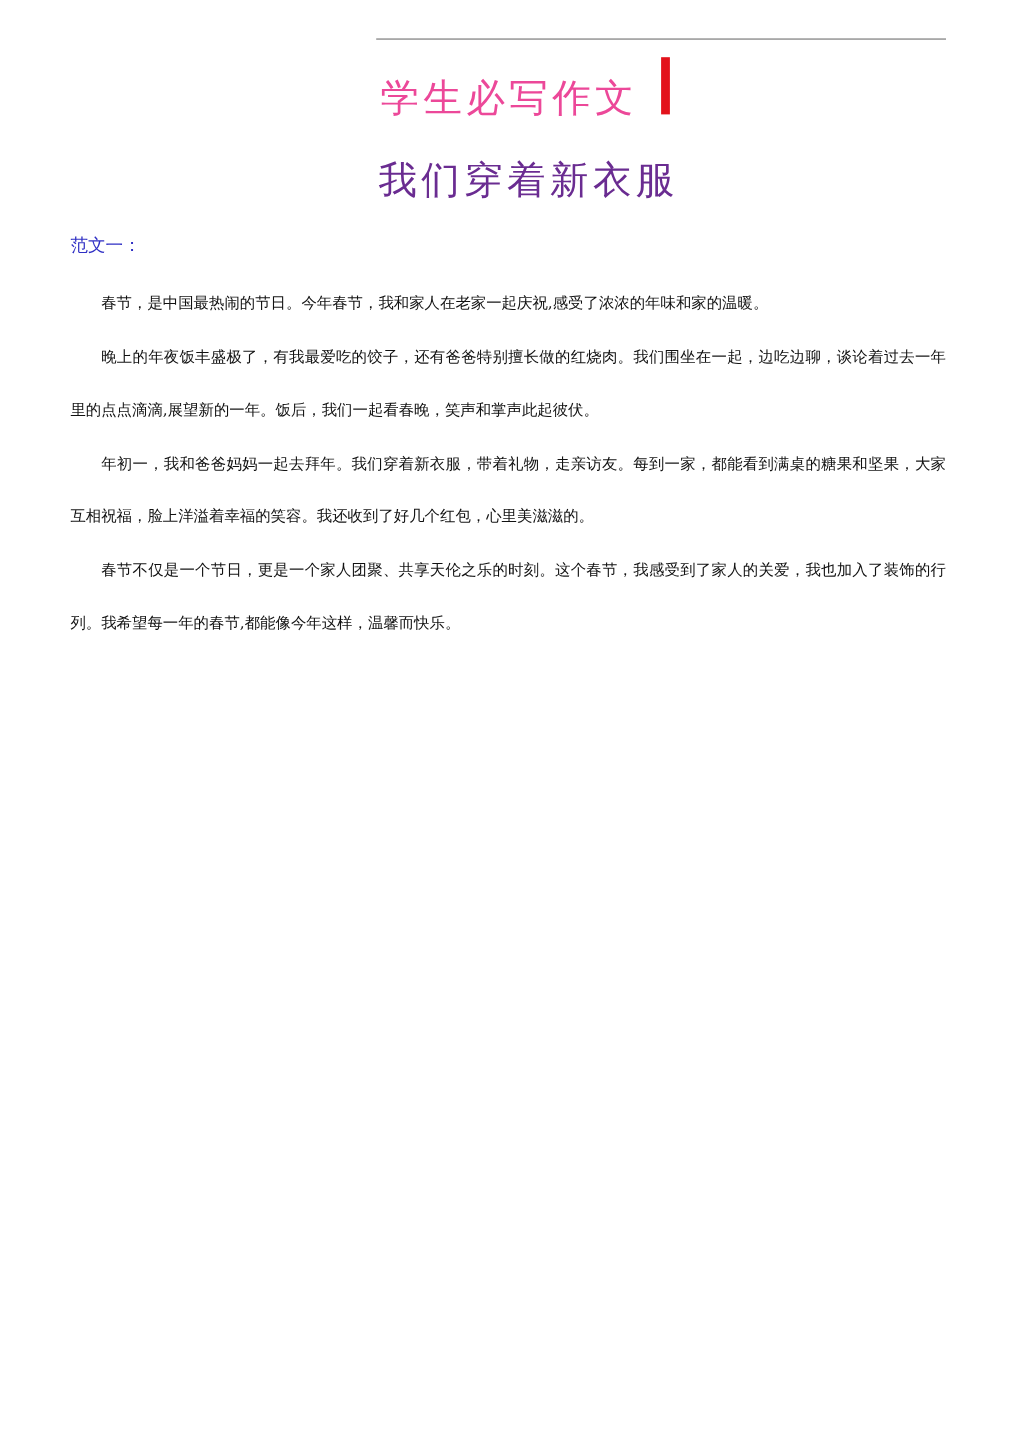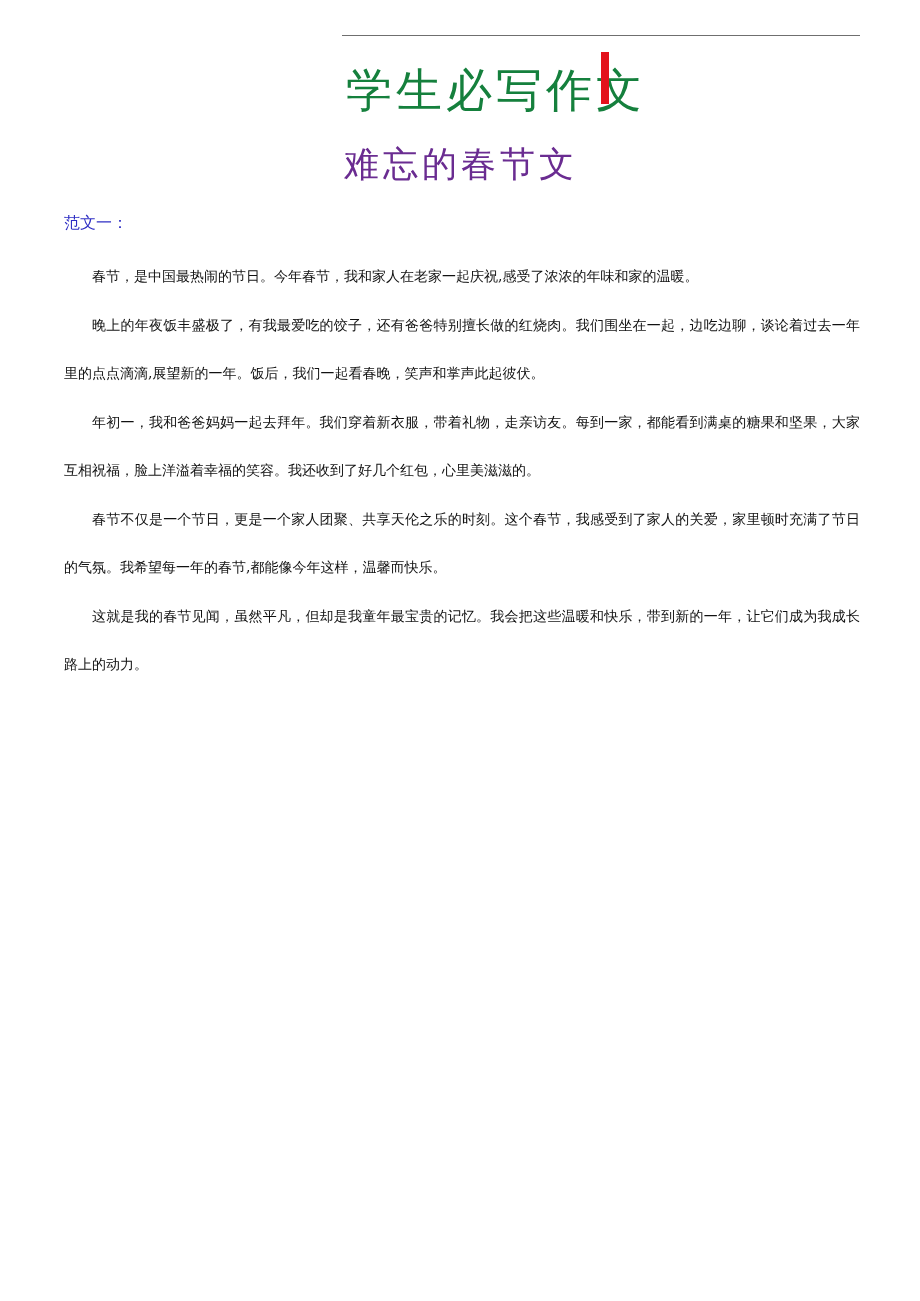--- a/index.html
+++ b/index.html
@@ -7,22 +7,22 @@
     width: 920px; height: 1301px; position: relative; overflow: hidden;
     font-family: "DejaVu Serif", "Liberation Serif", serif;
     color: #111111;
   }
   .top-rule {
     position: absolute; left: 342px; top: 35px; width: 518px; height: 0;
     border-top: 1.5px solid #6f6f6f;
   }
   .title-main {
     position: absolute; left: 346px; top: 66px;
-    font-size: 46px; letter-spacing: 4px; line-height: 48px;
-    color: #15803d; white-space: nowrap;
+    font-size: 35px; letter-spacing: 4px; line-height: 48px;
+    color: #ec4899; white-space: nowrap;
   }
   .title-bar {
     position: absolute; left: 601px; top: 52px; width: 8px; height: 52px;
     background: #e3121b;
   }
   .subtitle {
     position: absolute; left: 344px; top: 140px;
     font-size: 35px; letter-spacing: 4px; line-height: 48px;
     color: #6a2c91; white-space: nowrap;
   }
@@ -37,22 +37,21 @@
     text-align: justify;
   }
   .essay p { margin: 0; text-indent: 2em; }
 </style>
 </head>
 <body>
 
 <div class="top-rule"></div>
 <div class="title-main">学生必写作文</div>
 <div class="title-bar"></div>
-<div class="subtitle">难忘的春节文</div>
+<div class="subtitle">我们穿着新衣服</div>
 <div class="section-label">范文一：</div>
 
 <div class="essay">
   <p>春节，是中国最热闹的节日。今年春节，我和家人在老家一起庆祝,感受了浓浓的年味和家的温暖。</p>
   <p>晚上的年夜饭丰盛极了，有我最爱吃的饺子，还有爸爸特别擅长做的红烧肉。我们围坐在一起，边吃边聊，谈论着过去一年里的点点滴滴,展望新的一年。饭后，我们一起看春晚，笑声和掌声此起彼伏。</p>
   <p>年初一，我和爸爸妈妈一起去拜年。我们穿着新衣服，带着礼物，走亲访友。每到一家，都能看到满桌的糖果和坚果，大家互相祝福，脸上洋溢着幸福的笑容。我还收到了好几个红包，心里美滋滋的。</p>
-  <p>春节不仅是一个节日，更是一个家人团聚、共享天伦之乐的时刻。这个春节，我感受到了家人的关爱，家里顿时充满了节日的气氛。我希望每一年的春节,都能像今年这样，温馨而快乐。</p>
-  <p>这就是我的春节见闻，虽然平凡，但却是我童年最宝贵的记忆。我会把这些温暖和快乐，带到新的一年，让它们成为我成长路上的动力。</p>
+  <p>春节不仅是一个节日，更是一个家人团聚、共享天伦之乐的时刻。这个春节，我感受到了家人的关爱，我也加入了装饰的行列。我希望每一年的春节,都能像今年这样，温馨而快乐。</p>
 </div>
 
 </body></html>

